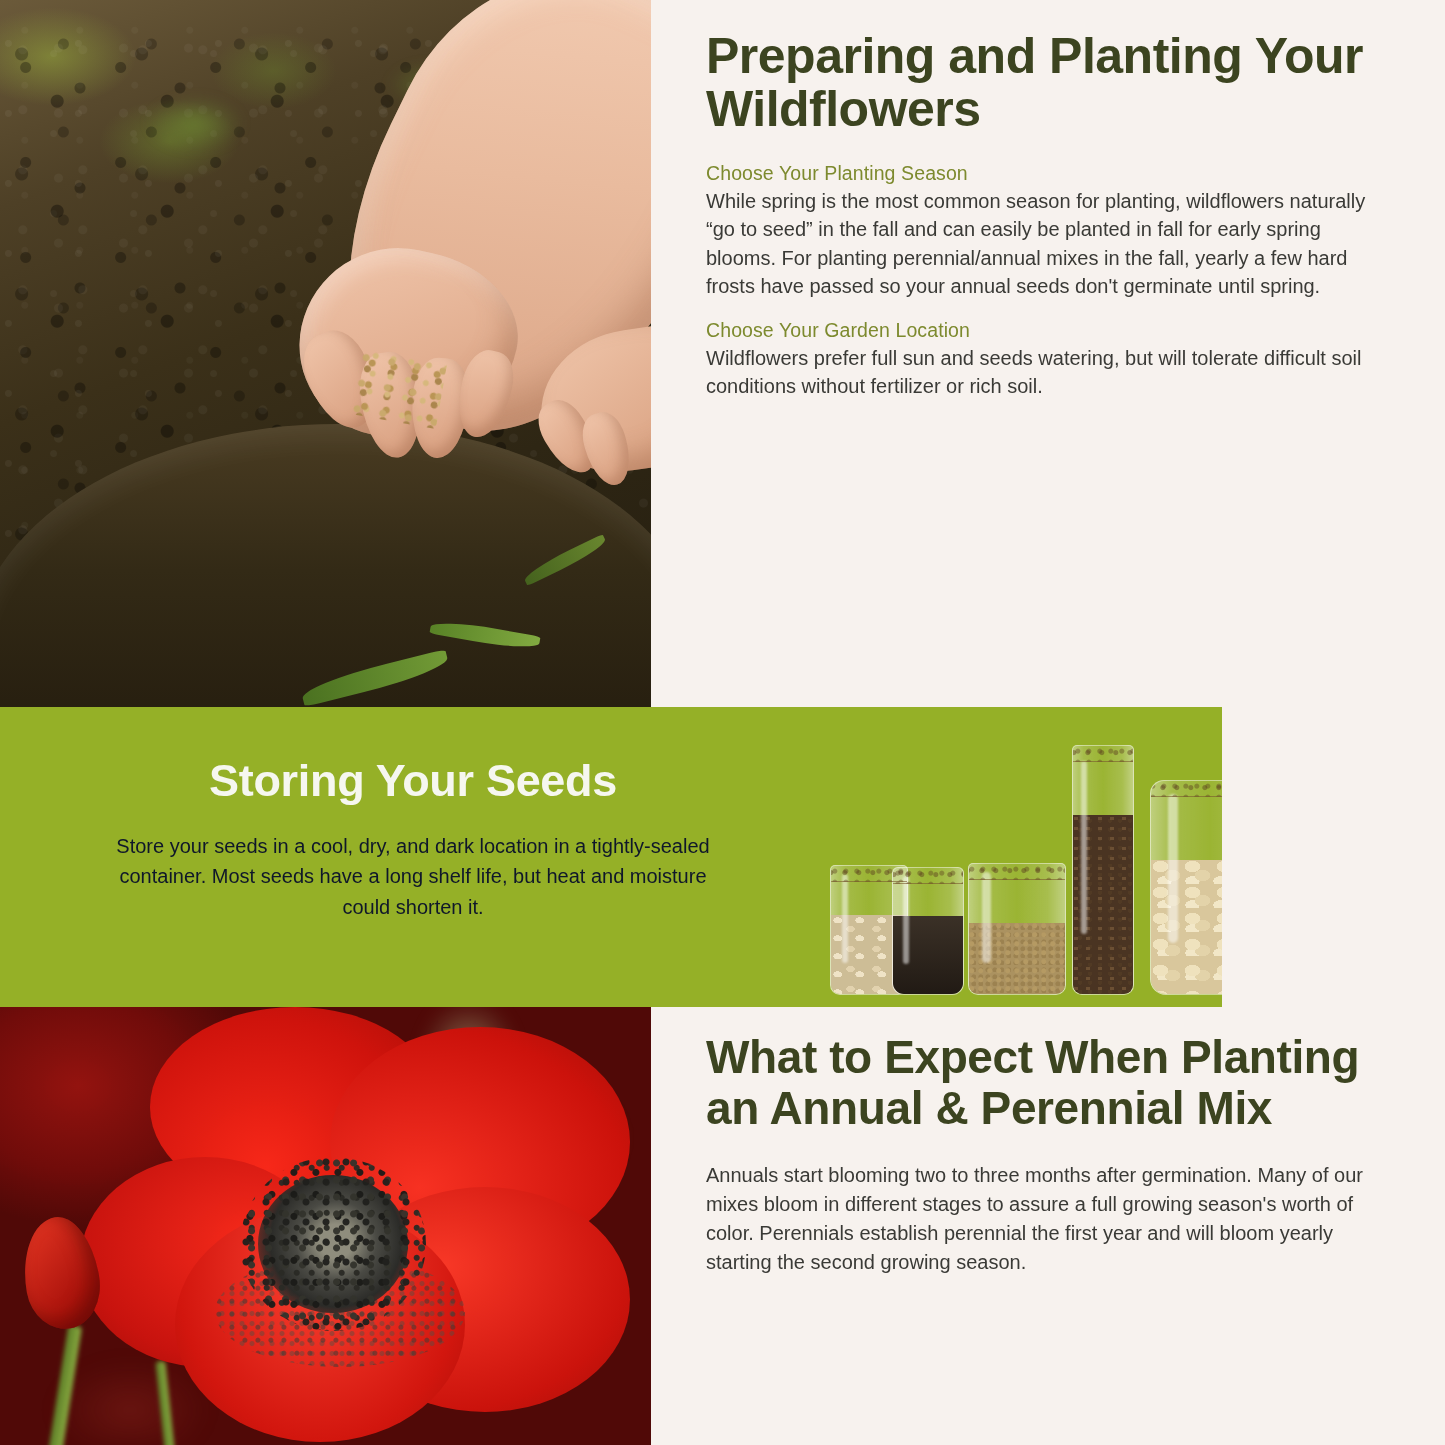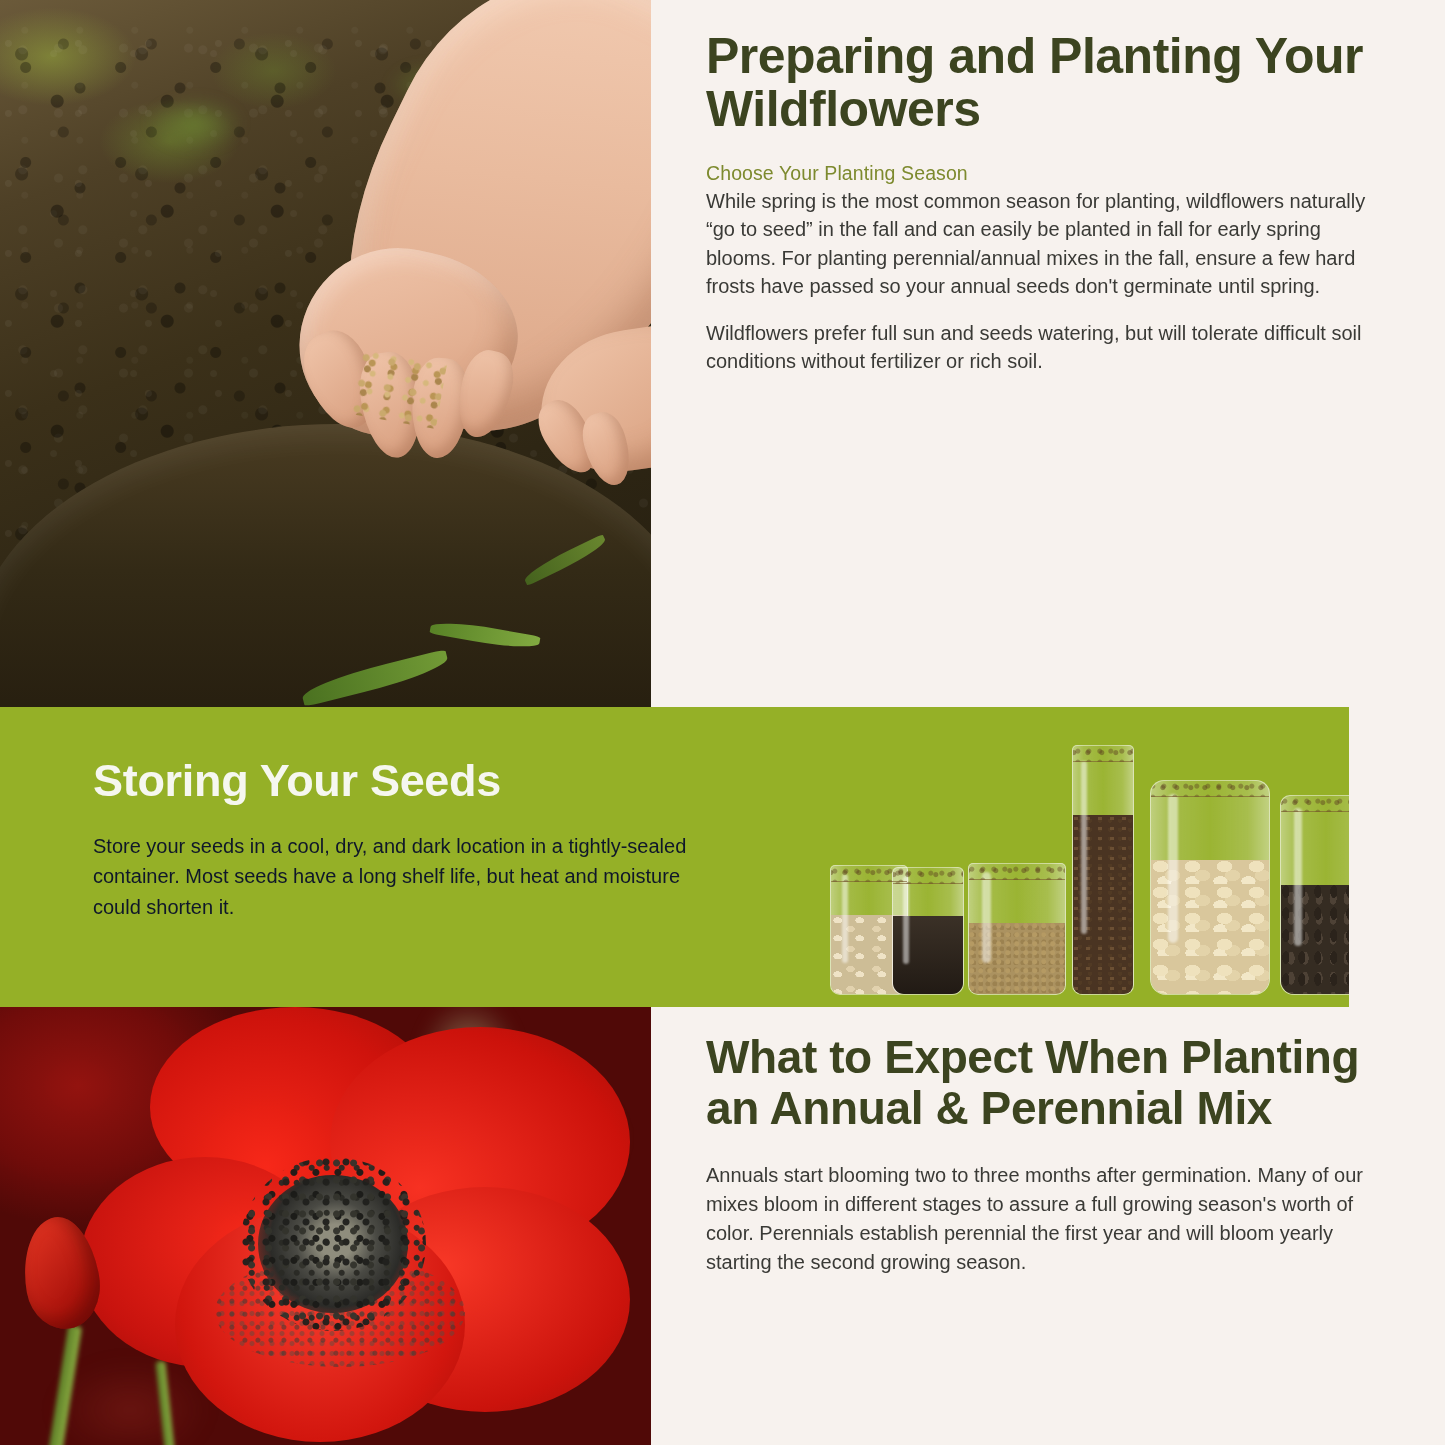--- a/index.html
+++ b/index.html
@@ -106,22 +106,22 @@
   h1.title {
     font-size: 50px; line-height: 1.06; font-weight: 700;
     color: #3c4420; letter-spacing: -0.5px; margin-bottom: 26px;
   }
   .sub { font-size: 19.5px; font-weight: 400; color: #7d8a2e; margin-bottom: 2px; letter-spacing: .1px; }
   .body { font-size: 20px; line-height: 1.42; color: #3a3a36; }
   .gap { height: 18px; }
 
   
   .sec-green {
-    position: absolute; left: 0; top: 707px; width: 1349px; height: 300px;
-    background: #95b027; overflow: hidden;
+    position: absolute; left: 0; top: 707px; width: 1222px; height: 300px;
+    background: #95b027; overflow: hidden; text-align: center;
   }
   .green-txt { position: absolute; left: 93px; top: 48px; width: 640px; }
   h2.band-title { font-size: 45px; font-weight: 700; color: #f6f7ef; letter-spacing: -0.3px; margin-bottom: 24px; }
   .band-body { font-size: 20px; line-height: 1.52; color: #0f172a; }
 
   .jars { position: absolute; left: 820px; top: 8px; width: 600px; height: 292px; }
   .jar { position: absolute; bottom: 12px; border-radius: 5px 5px 10px 10px;
          background: linear-gradient(90deg, rgba(255,255,255,.40) 0%, rgba(255,255,255,.16) 18%, rgba(255,255,255,.06) 50%, rgba(255,255,255,.18) 82%, rgba(255,255,255,.42) 100%);
          border: 1px solid rgba(255,255,255,.45); overflow: hidden; }
   .cork { position: absolute; left: -5%; top: -14px; width: 110%; height: 30px;
@@ -236,25 +236,26 @@
       <div class="leaf l3"></div>
       <div class="leaf l2"></div>
       <div class="leaf l1"></div>
     </div>
 
     <div class="txt-top">
       <h1 class="title">Preparing and Planting Your Wildflowers</h1>
 
       <div>
         <div class="sub">Choose Your Planting Season</div>
-        <p class="body">While spring is the most common season for planting, wildflowers naturally “go to seed” in the fall and can easily be planted in fall for early spring blooms. For planting perennial/annual mixes in the fall, ensure a few hard frosts have passed so your annual seeds don't germinate until spring.</p>
+        <p class="body">While spring is the most common season for planting, wildflowers naturally “go to seed” in the fall and can easily be planted in fall for early spring blooms. For planting perennial/annual mixes in the fall, yearly a few hard frosts have passed so your annual seeds don't germinate until spring.</p>
       </div>
       <div class="gap"></div>
 
       <div>
+        <div class="sub">Choose Your Garden Location</div>
         <p class="body">Wildflowers prefer full sun and seeds watering, but will tolerate difficult soil conditions without fertilizer or rich soil.</p>
       </div>
       <div class="gap"></div>
 
       <div>
       </div>
     </div>
   </div>
 
   <div class="sec-green">

